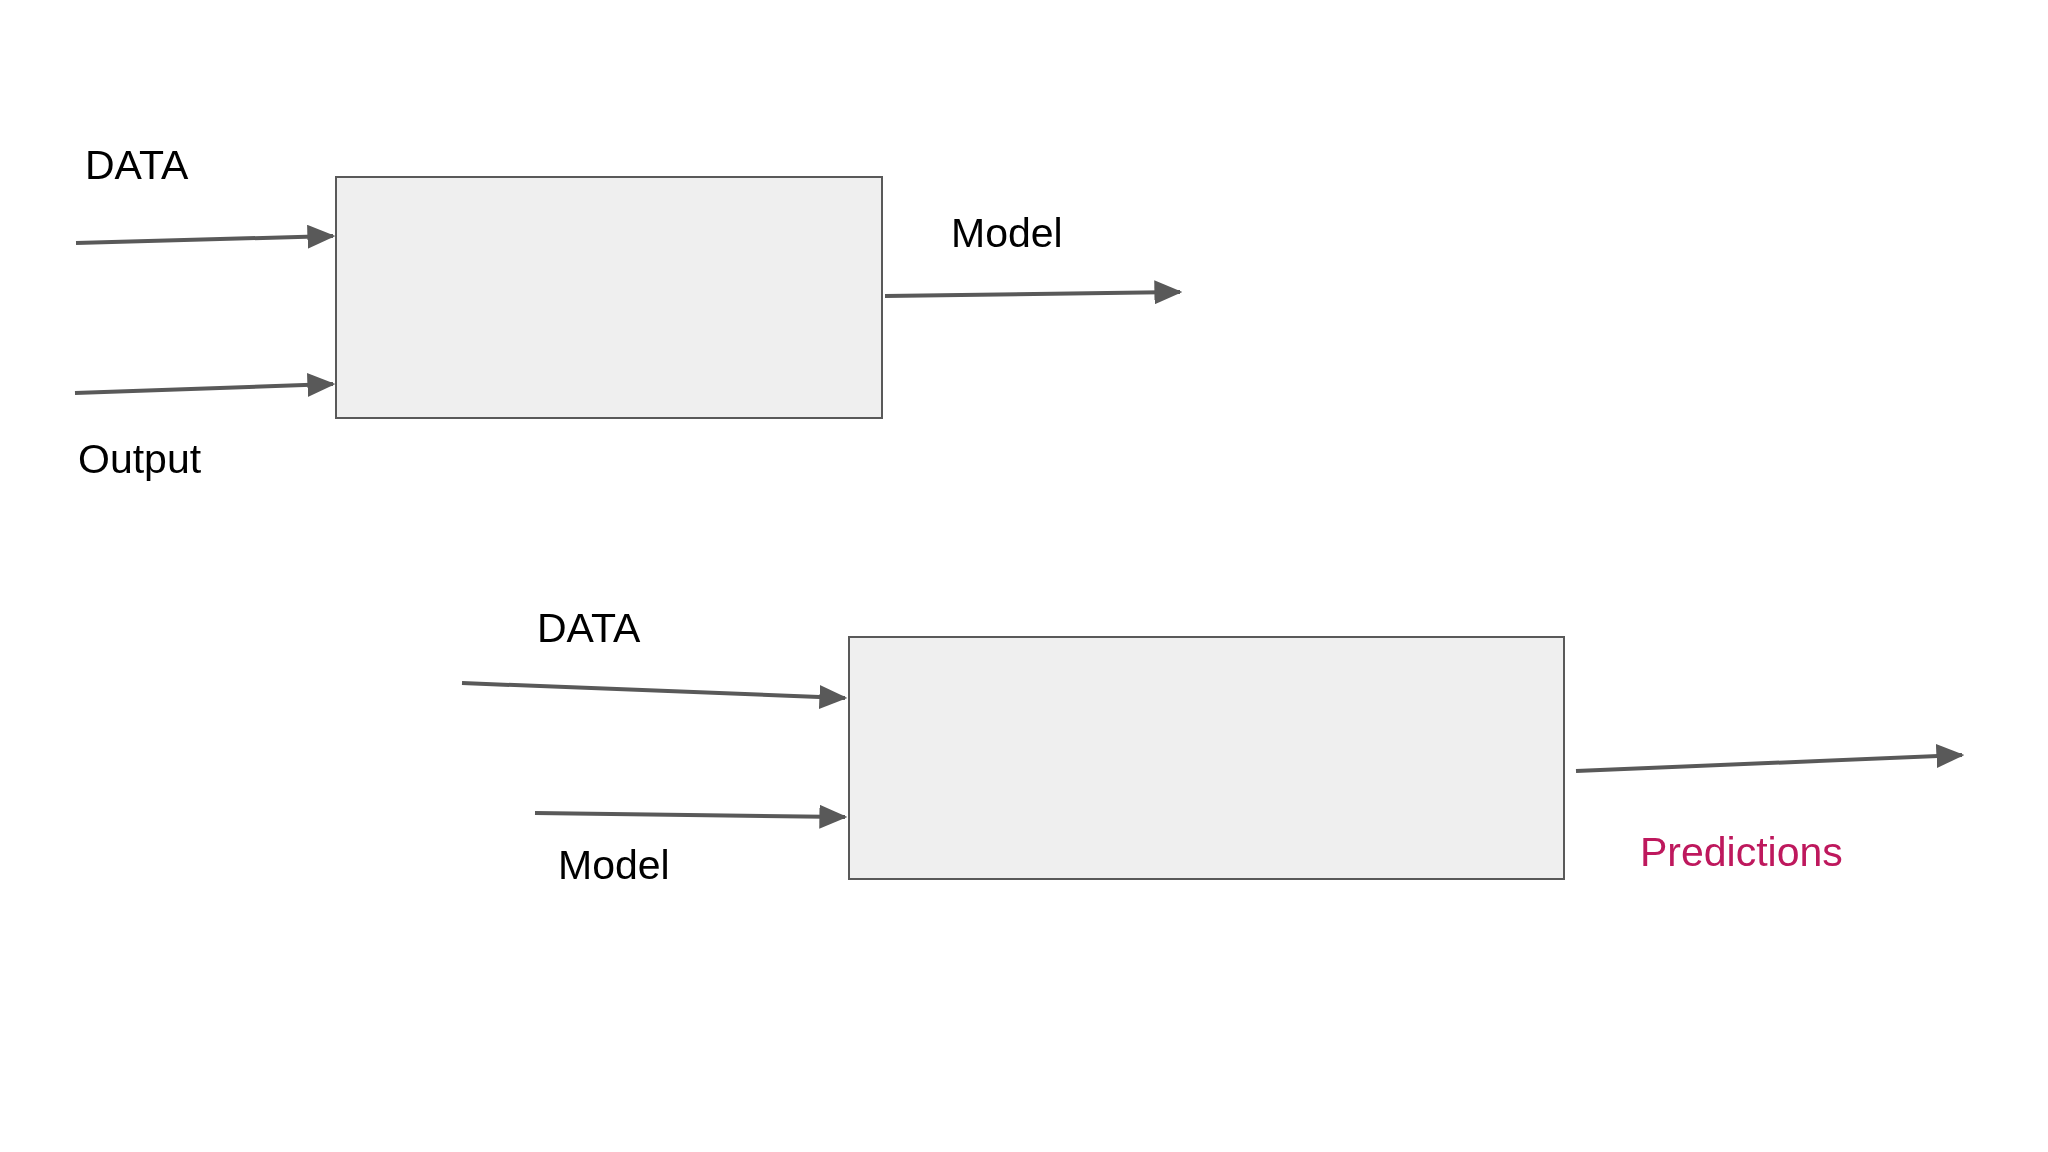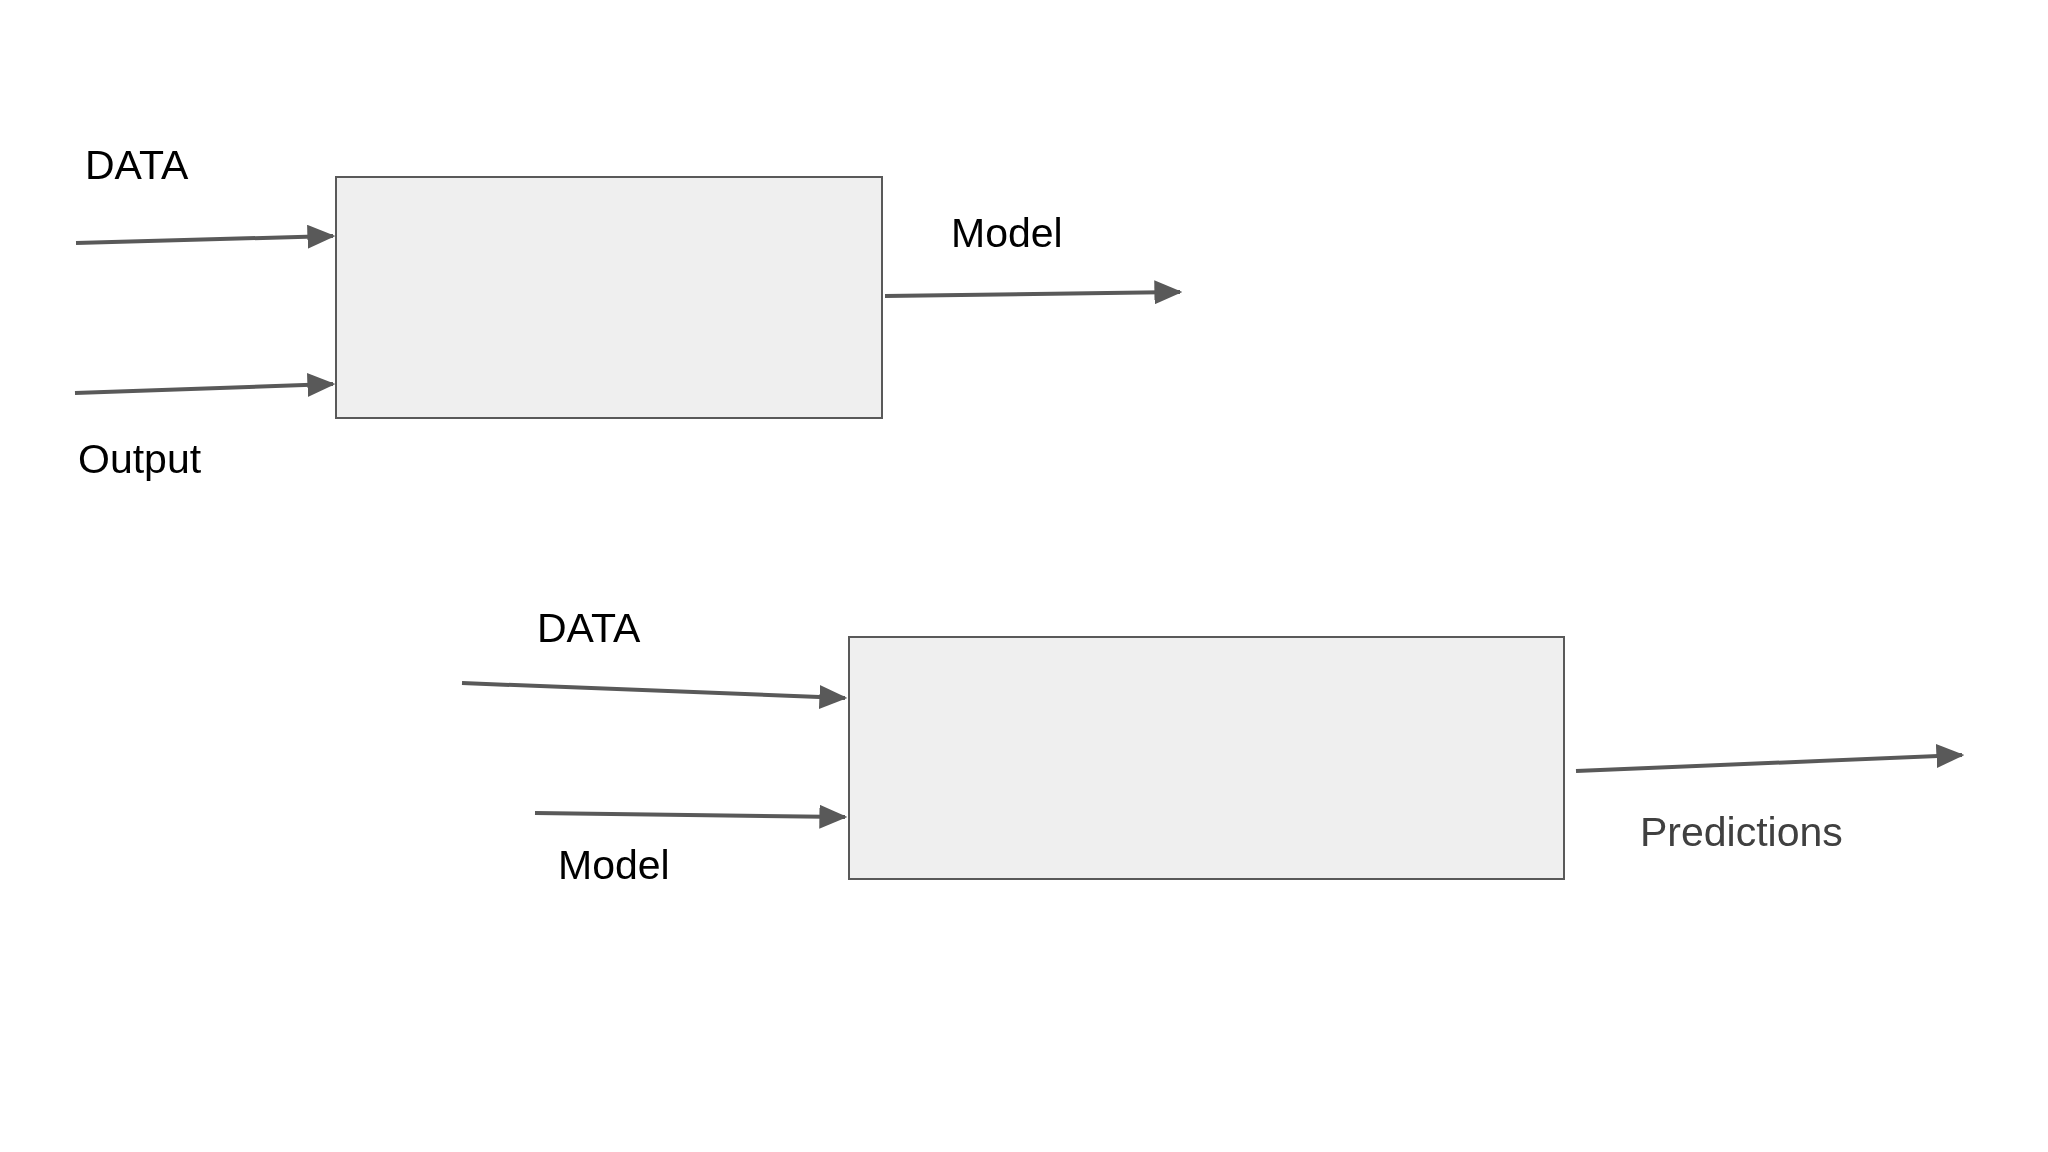--- a/index.html
+++ b/index.html
@@ -62,15 +62,15 @@
 
   <div class="proc-box" id="box-0" style="left: 335px; top: 176px; width: 548px; height: 243px; background: rgb(239, 239, 239); border-color: rgb(89, 89, 89);"></div>
   <div class="proc-box" id="box-1" style="left: 848px; top: 636px; width: 717px; height: 244px; background: rgb(239, 239, 239); border-color: rgb(89, 89, 89);"></div>
 
   <div class="label" id="lbl-0-in-0" style="left: 85px; top: 145px; color: rgb(0, 0, 0);">DATA</div>
   <div class="label" id="lbl-0-in-1" style="left: 78px; top: 427px; color: #000000; margin-top: 12px;">Output</div>
   <div class="label" id="lbl-0-out-0" style="left: 951px; top: 213px; color: rgb(0, 0, 0);">Model</div>
 
   <div class="label" id="lbl-1-in-0" style="left: 537px; top: 608px; color: rgb(0, 0, 0);">DATA</div>
   <div class="label" id="lbl-1-in-1" style="left: 558px; top: 845px; color: rgb(0, 0, 0);">Model</div>
-  <div class="label" id="lbl-1-out-0" style="left: 1640px; top: 812px; color: #404040;">Predictions</div>
+  <div class="label" id="lbl-1-out-0" style="left: 1640px; top: 832px; color: #be185d;">Predictions</div>
 
 </div>
 
 </body></html>

